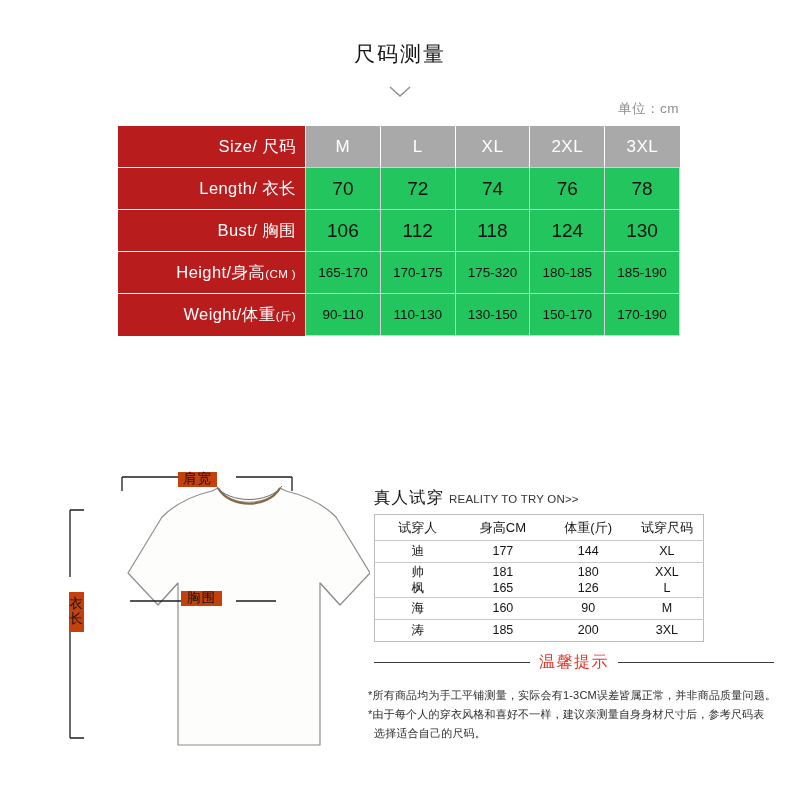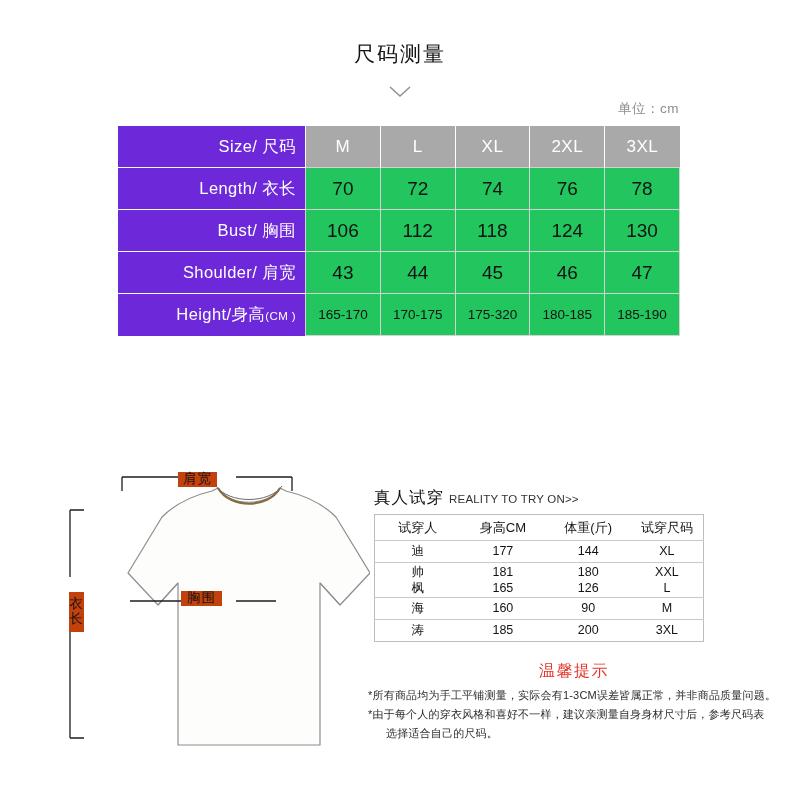--- a/index.html
+++ b/index.html
@@ -54,21 +54,21 @@
     border-collapse: collapse;
     table-layout: fixed;
   }
   .size-table td {
     height: 41px;
     text-align: center;
     vertical-align: middle;
     padding: 0;
   }
   .size-table .rowhead {
-    background: #6d28d9;
+    background: #b91c1c;
     color: #ffffff;
     text-align: right;
     padding-right: 9px;
     font-size: 16.5px;
     width: 178px;
     border-bottom: 1.5px solid #ffffff;
     letter-spacing: 0.4px;
     white-space: nowrap;
   }
   .size-table tr:last-child .rowhead { border-bottom: none; }
@@ -160,41 +160,40 @@
 
   
   .tips-head {
     position: absolute;
     left: 374px;
     top: 652px;
     width: 400px;
     display: flex;
     align-items: center;
     gap: 9px;
-    flex-direction: column;
   }
   .tips-head .line { flex: 1; height: 1px; background: #3a3a3a; }
   .tips-head .txt {
     color: #e5332a;
     font-size: 16px;
     letter-spacing: 1.5px;
     white-space: nowrap;
   }
   .tips-body {
     position: absolute;
     left: 368px;
     top: 686px;
     width: 424px;
     font-size: 11px;
     line-height: 1.72;
     color: #2b2b2b;
     letter-spacing: 0.2px;
   }
   .tips-body p { margin: 0; }
-  .tips-body .indent { padding-left: 6px; margin-left: 12px; }
+  .tips-body .indent { padding-left: 6px; }
 </style>
 </head>
 <body>
 
 <div class="page">
 
   <div class="title">尺码测量</div>
   <div class="title-chevron">
     <svg width="22" height="12" viewBox="0 0 22 12">
       <path d="M1 1 L11 10 L21 1" fill="none" stroke="#8c8c8c" stroke-width="1.4"></path>
@@ -225,38 +224,38 @@
 
       <tr>
         <td class="rowhead">Bust/ 胸围</td>
         <td class="dcell">106</td>
         <td class="dcell">112</td>
         <td class="dcell">118</td>
         <td class="dcell">124</td>
         <td class="dcell">130</td>
       </tr>
 
-      <tr>
-        <td class="rowhead">Shoulder/ 肩宽</td>
-        <td class="dcell">43</td>
-        <td class="dcell">44</td>
-        <td class="dcell">45</td>
-        <td class="dcell">46</td>
-        <td class="dcell">47</td>
-      </tr>
 
       <tr>
         <td class="rowhead"><span>Height/身高</span><span class="sm">(CM )</span></td>
         <td class="dcell small">165-170</td>
         <td class="dcell small">170-175</td>
         <td class="dcell small">175-320</td>
         <td class="dcell small">180-185</td>
         <td class="dcell small">185-190</td>
       </tr>
 
+      <tr>
+        <td class="rowhead"><span>Weight/体重</span><span class="sm">(斤)</span></td>
+        <td class="dcell small">90-110</td>
+        <td class="dcell small">110-130</td>
+        <td class="dcell small">130-150</td>
+        <td class="dcell small">150-170</td>
+        <td class="dcell small">170-190</td>
+      </tr>
     </tbody>
   </table>
 
   <div class="shirt-area">
     <svg width="330" height="330" viewBox="0 0 330 330">
 
       <path d="M122,62 C136,48 155,40 172,36 L178,33
                C190,52 228,52 240,33 L246,36
                C263,40 282,48 296,62
                L330,118 L300,150 L280,128

